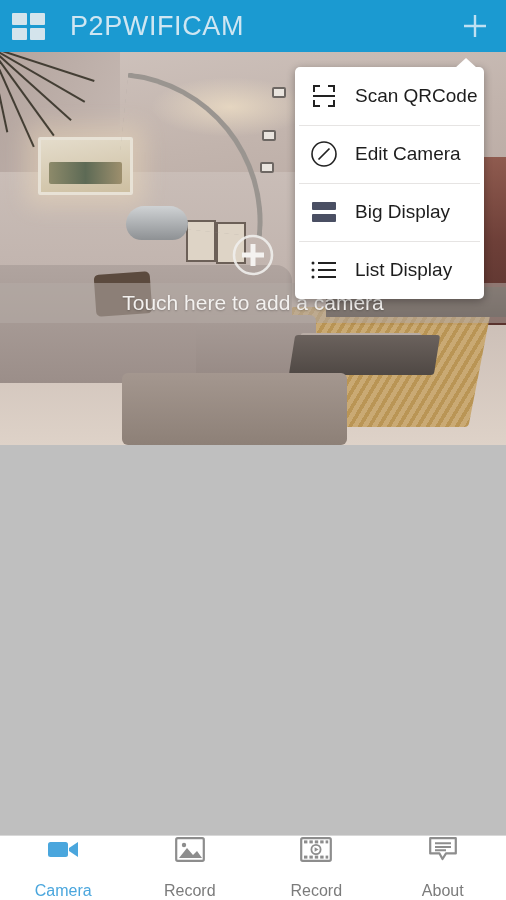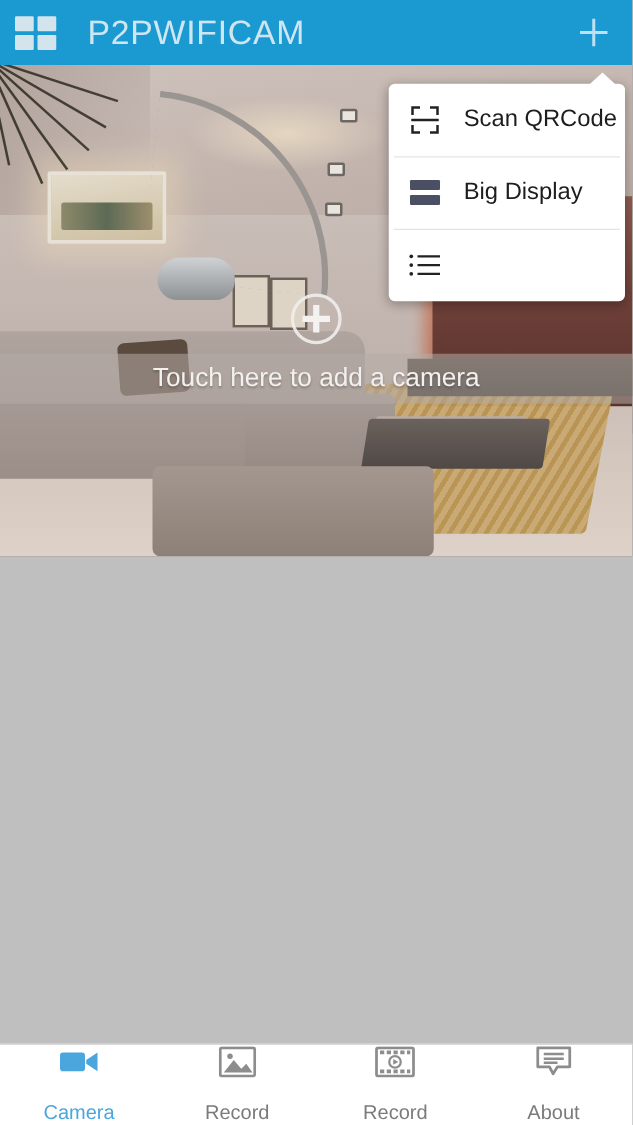--- a/index.html
+++ b/index.html
@@ -187,21 +187,21 @@
     background: rgba(180,172,166,.55);
     display: flex; align-items: center; justify-content: center;
   }
   .touch-bar span {
     color: #f3f1ef; font-size: 21px; white-space: nowrap;
     text-shadow: 0 1px 2px rgba(0,0,0,.25);
   }
 
   
   .menu {
-    position: absolute; left: 311px; top: 67px;
+    position: absolute; left: 295px; top: 67px;
     width: 189px;
     background: #ffffff;
     border-radius: 5px;
     box-shadow: 0 2px 9px rgba(0,0,0,.32);
     overflow: visible;
     z-index: 30;
   }
   .menu-caret {
     position: absolute; top: -9px; left: 160px;
     width: 0; height: 0;
@@ -324,40 +324,50 @@
       <span class="menu-icon">
         <svg width="26" height="26" viewBox="0 0 26 26">
           <path d="M3 8 V3 H8 M18 3 H23 V8 M23 18 V23 H18 M8 23 H3 V18" fill="none" stroke="#222" stroke-width="2" stroke-linecap="square"></path>
           <path d="M2 13 H24" stroke="#222" stroke-width="2"></path>
         </svg>
       </span>
       <span class="menu-label">Scan QRCode</span>
     </div>
 
 
+    <div class="menu-item">
+      <span class="menu-icon">
+        <svg width="28" height="28" viewBox="0 0 28 28">
+          <circle cx="14" cy="14" r="12" fill="none" stroke="#222" stroke-width="1.6"></circle>
+          <path d="M8.5 19.5 L19.5 8.5" stroke="#222" stroke-width="1.7"></path>
+        </svg>
+      </span>
+      <span class="menu-label">Edit Camera</span>
+    </div>
 
     <div class="menu-item">
       <span class="menu-icon">
         <svg width="28" height="26" viewBox="0 0 28 26">
           <rect x="2" y="3" width="24" height="8" rx="1" fill="#4a4f63"></rect>
           <rect x="2" y="15" width="24" height="8" rx="1" fill="#4a4f63"></rect>
         </svg>
       </span>
       <span class="menu-label">Big Display</span>
     </div>
 
     <div class="menu-item">
       <span class="menu-icon">
         <svg width="28" height="24" viewBox="0 0 28 24">
           <circle cx="3" cy="5" r="1.5" fill="#222"></circle>
           <circle cx="3" cy="12" r="1.5" fill="#222"></circle>
           <circle cx="3" cy="19" r="1.5" fill="#222"></circle>
           <path d="M8 5 H26 M8 12 H26 M8 19 H26" stroke="#222" stroke-width="1.8"></path>
         </svg>
       </span>
+      <span class="menu-label">List Display</span>
     </div>
   </div>
 
   <div class="tabbar">
 
     <div class="tab active">
       <span class="tab-icon">
         <svg width="32" height="22" viewBox="0 0 32 22">
           <rect x="1" y="4" width="20" height="15" rx="2.5" fill="#4aa6dd"></rect>
           <path d="M22 10 L31 4 V19 L22 13 Z" fill="#4aa6dd"></path>

